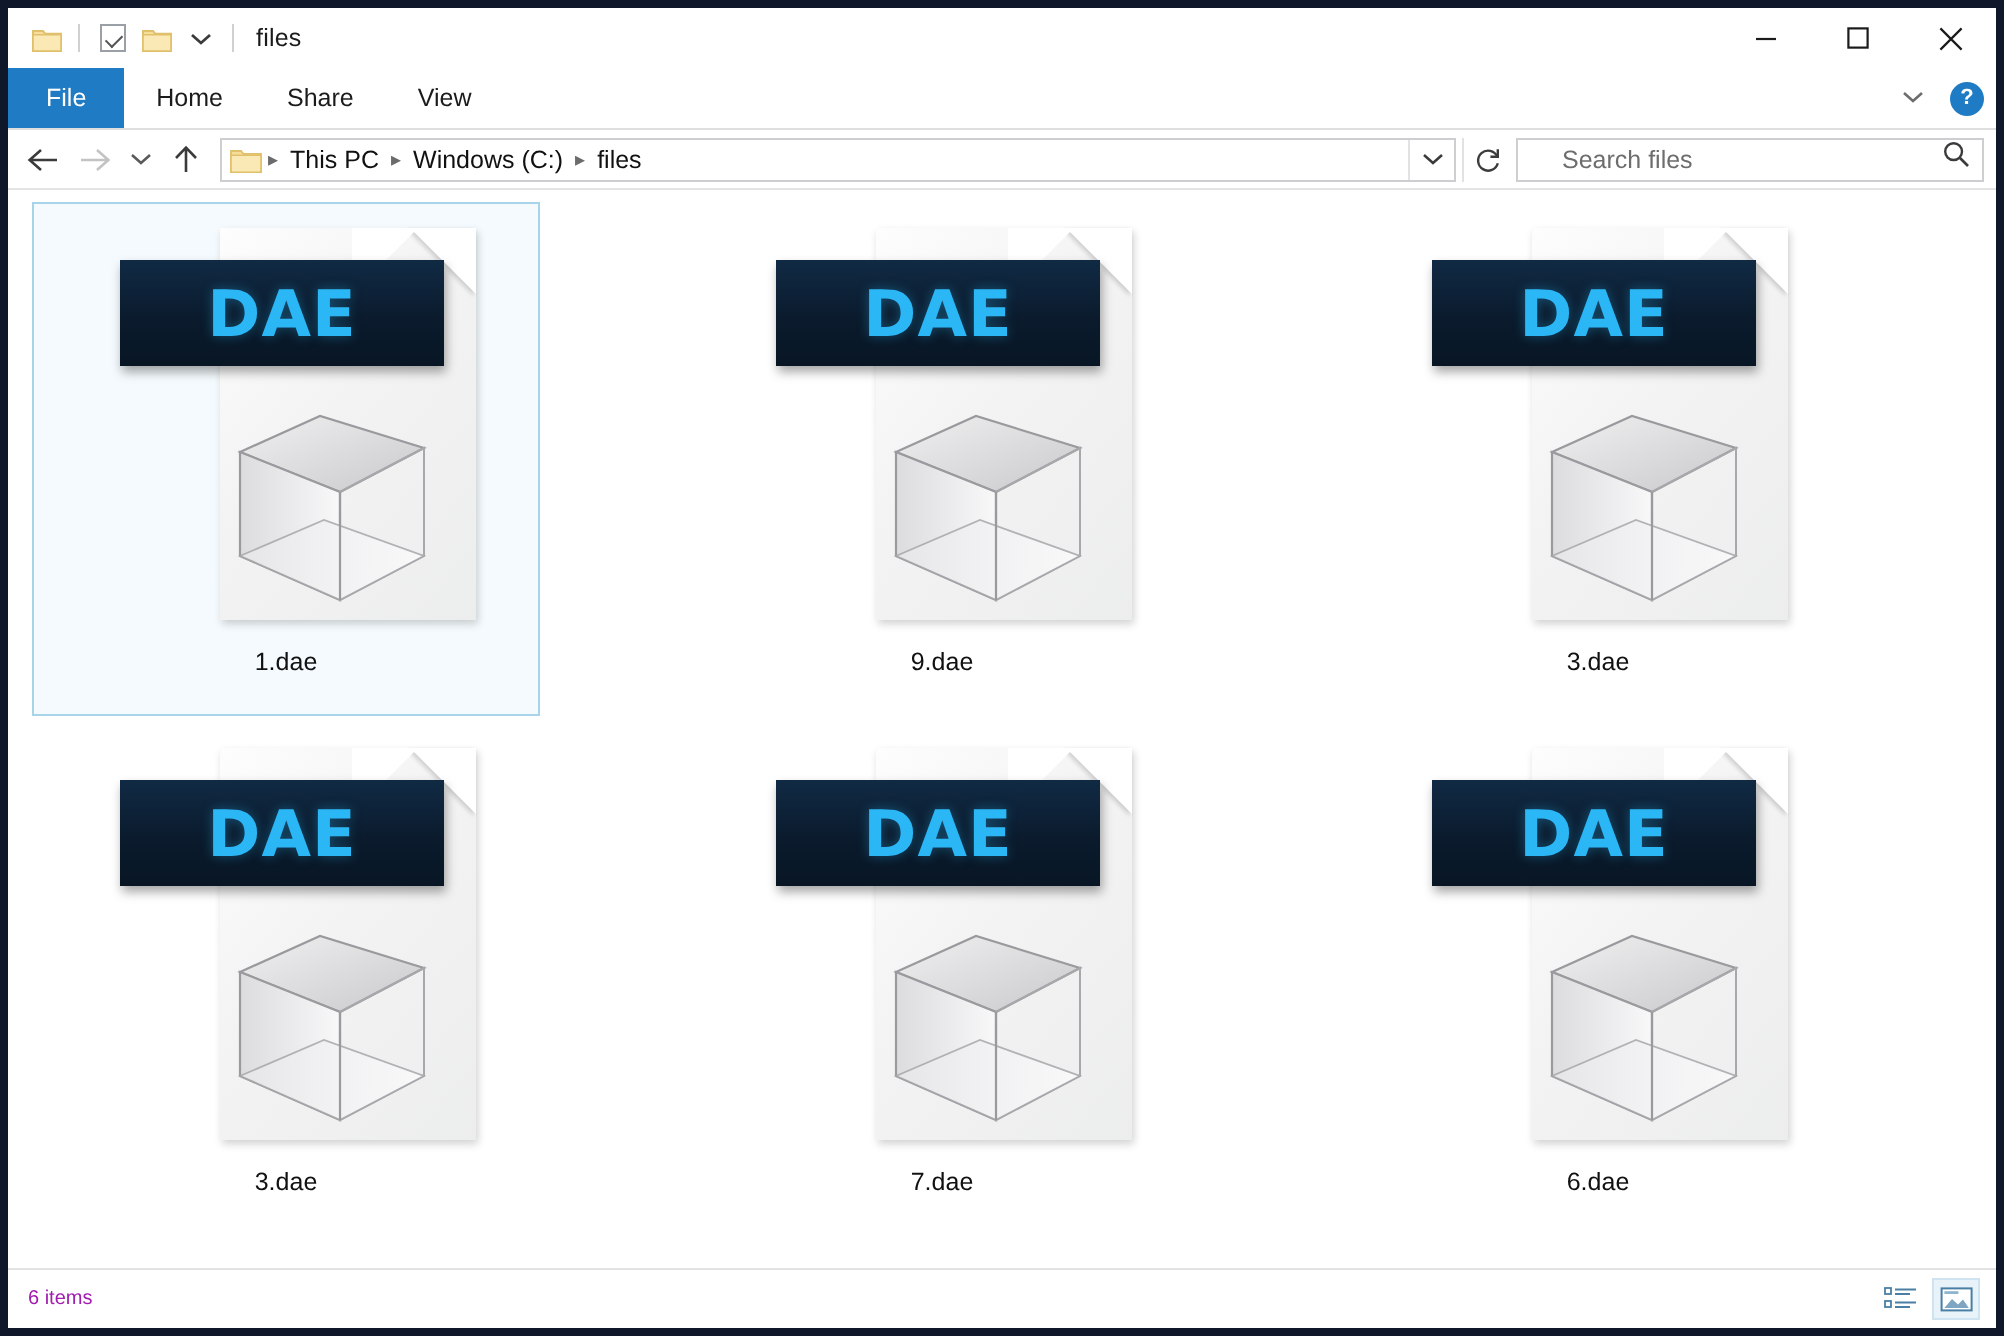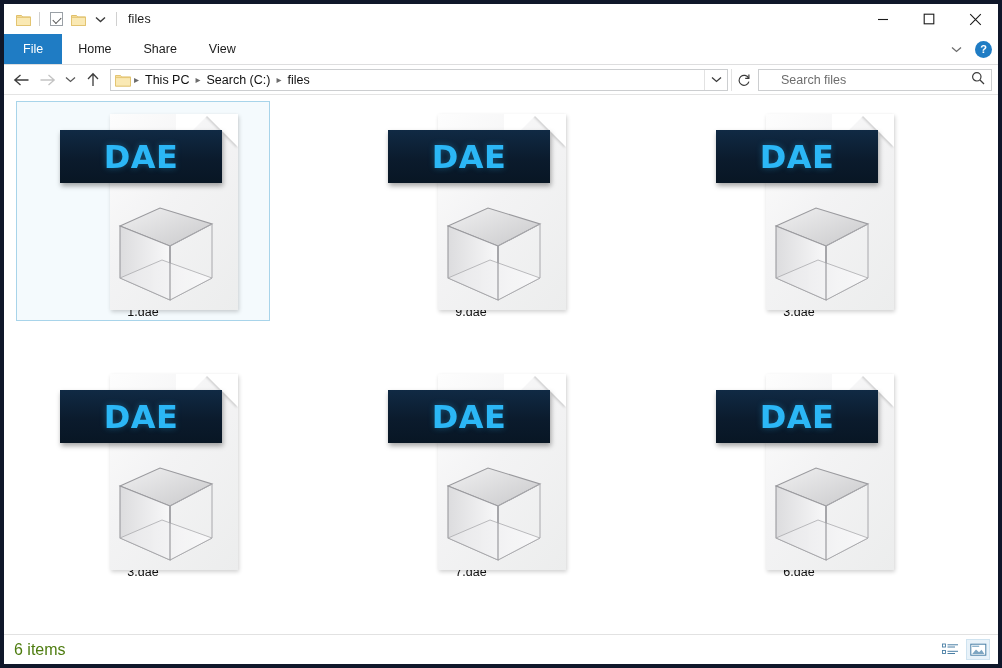--- a/index.html
+++ b/index.html
@@ -249,21 +249,21 @@
   }
   .grid {
     display: grid;
     grid-template-columns: repeat(3, 328px);
     grid-auto-rows: 260px;
     padding: 6px 0 0 12px;
     box-sizing: border-box;
   }
   .tile {
     width: 254px;
-    height: 220px;
+    height: 257px;
     box-sizing: border-box;
     display: flex;
     flex-direction: column;
     align-items: center;
     justify-content: flex-start;
     padding-top: 4px;
     border: 1px solid transparent;
     position: relative;
   }
   .tile.selected {
@@ -350,22 +350,22 @@
     min-height: 30px;
     background: #ffffff;
     border-top: 1px solid #e2e2e2;
     display: flex;
     align-items: center;
     padding: 0 6px 0 10px;
     box-sizing: border-box;
     position: relative;
   }
   .status-text {
-    font-size: 16px;
-    color: #4d7c0f;
+    font-size: 10px;
+    color: #a21caf;
   }
   .status-right {
     position: absolute;
     right: 8px;
     display: flex;
     align-items: center;
     gap: 4px;
   }
   .viewbtn {
     width: 24px; height: 21px;
@@ -469,21 +469,21 @@
       <div class="crumbs">
         <div class="crumb-folder">
           <svg width="16" height="14" viewBox="0 0 16 14">
             <path d="M0.5 2.5 h5 l1.2 1.4 h8.8 v9.1 h-15 z" fill="#f7dd9a" stroke="#e0c06a" stroke-width="0.9"></path>
             <path d="M0.5 4.6 h15 v8.5 h-15 z" fill="#fae9b4" stroke="#e0c06a" stroke-width="0.8"></path>
           </svg>
         </div>
         <span class="crumb-sep">▸</span>
         <span class="crumb">This PC</span>
         <span class="crumb-sep">▸</span>
-        <span class="crumb">Search (C:)</span>
+        <span class="crumb">Windows (C:)</span>
         <span class="crumb-sep">▸</span>
         <span class="crumb">files</span>
       </div>
       <div class="crumb-right">
         <div class="addr-chev">
           <svg width="11" height="7" viewBox="0 0 11 7">
               <path d="M1 1.5 L5.5 5.5 L10 1.5" fill="none" stroke="#3b3b3b" stroke-width="1.3"></path>
             </svg>
         </div>
       </div>

